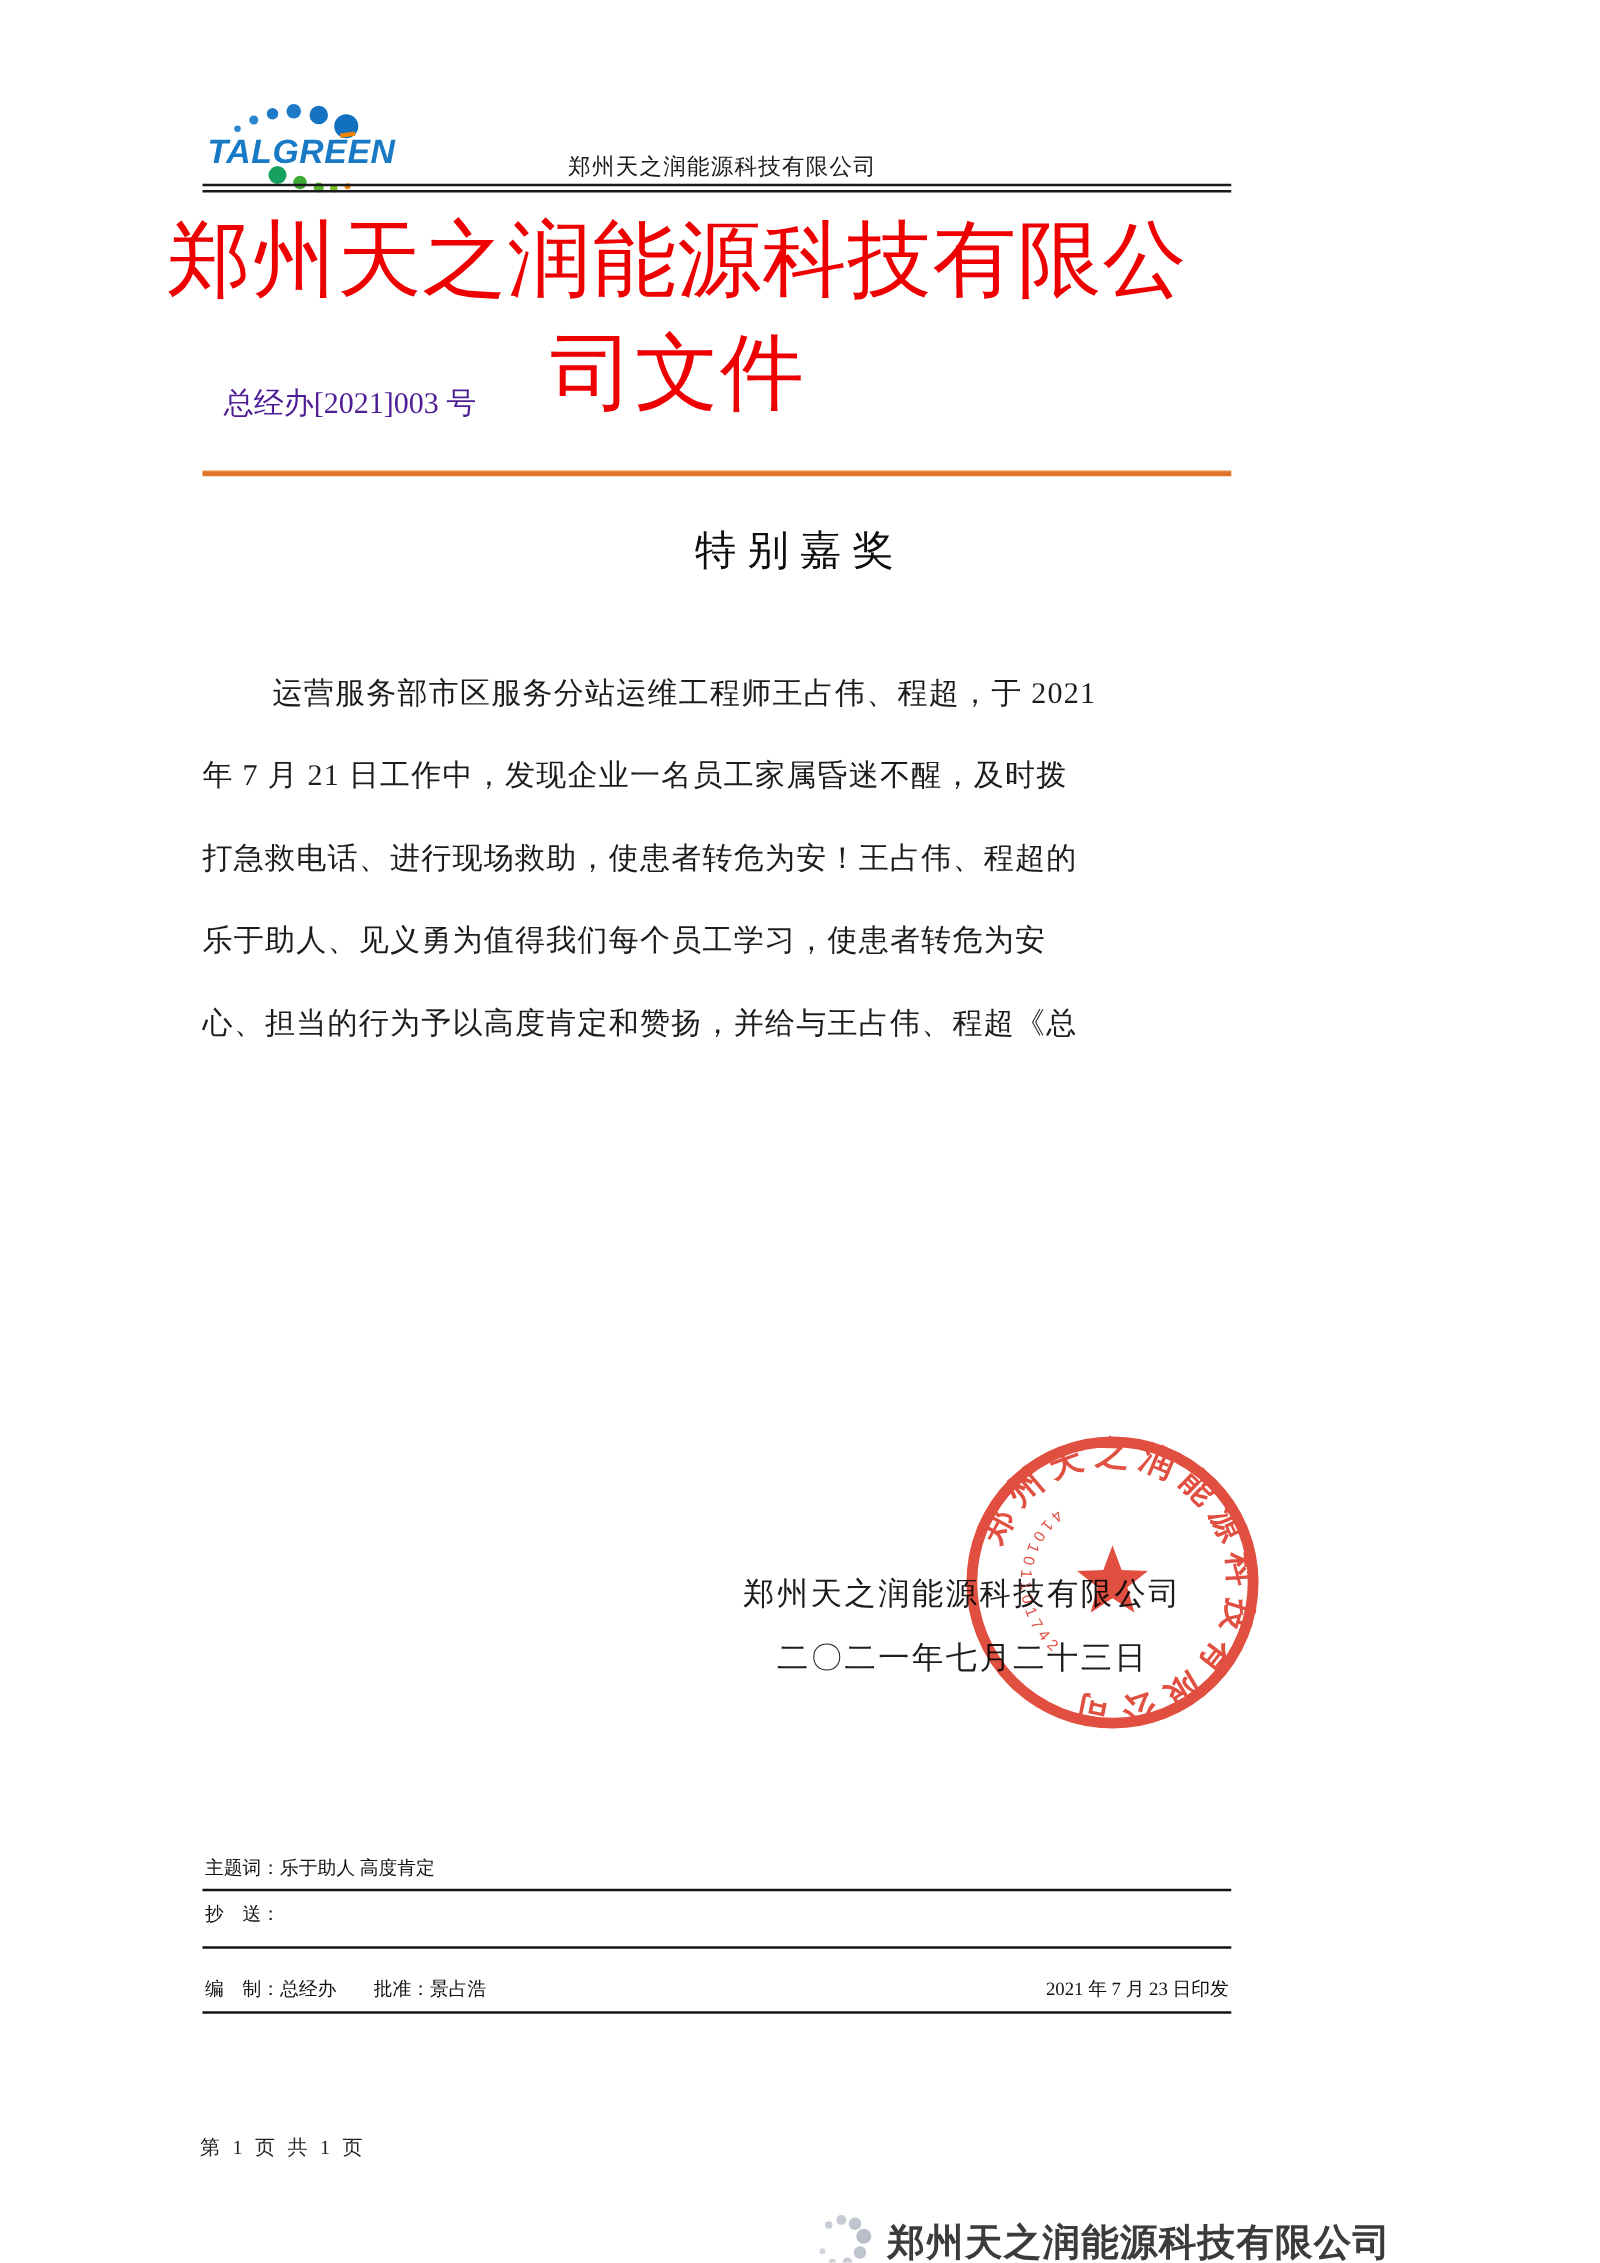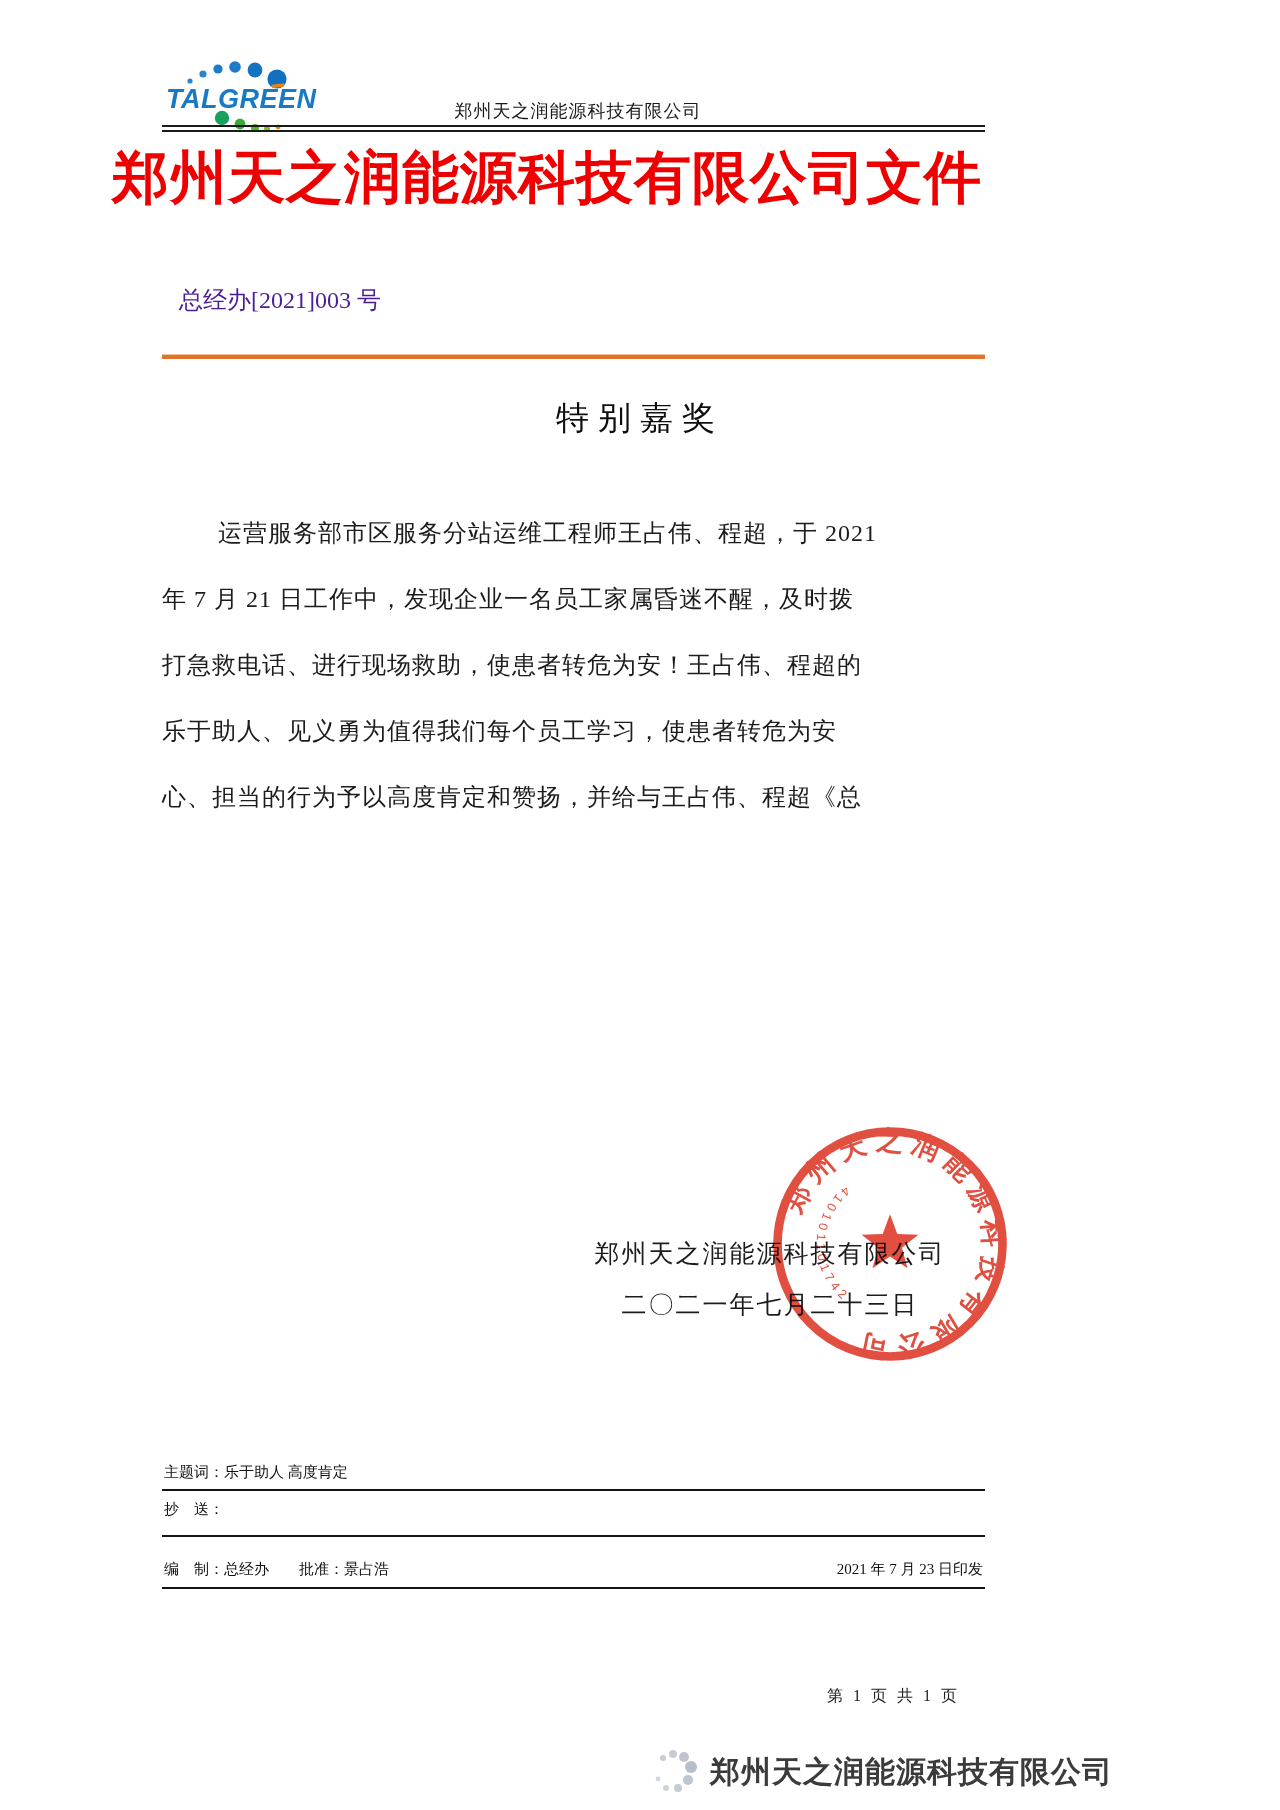--- a/index.html
+++ b/index.html
@@ -1,29 +1,29 @@
 <!DOCTYPE html>
 <html><head>
 <meta charset="utf-8">
 <style>
   * { margin:0; padding:0; box-sizing:border-box; }
   html,body { background:#ffffff; }
   body { width:1280px; height:1810px; position:relative; overflow:hidden;
          font-family:"Liberation Serif","DejaVu Serif",serif; color:#111; }
-  .page { position:absolute; inset:0; background:#fff; }
+  .page { position:absolute; inset:0; background:#fff;margin-top:22px; }
 
   
   .logo { position:absolute; left:160px; top:44px; width:170px; height:100px; }
   .letterhead { position:absolute; left:178px; top:99px; width:800px;
                 text-align:center; font-size:18px; color:#1a1a1a; letter-spacing:1px; }
   .double-rule { position:absolute; left:162px; top:125px; width:823px; height:7px;
                  border-top:2px solid #1a1a1a; border-bottom:2px solid #1a1a1a; }
 
-  .doc-title { position:absolute; left:102px; top:140px; width:880px; text-align:right;
-               font-size:57px; font-weight:700; color:#ee0000; letter-spacing:1px;
+  .doc-title { position:absolute; left:102px; top:140px; width:880px; text-align:center;
+               font-size:67px; font-weight:400; color:#ee0000; letter-spacing:1px;
                font-family:"Liberation Serif","DejaVu Serif",serif; }
   .doc-number { position:absolute; left:179px; top:284px; width:800px; text-align:left;
                 font-size:24px; color:#4c1d95; }
   .orange-rule { position:absolute; left:162px; top:355px; width:823px; height:4px;
                  background:#e0742b; box-shadow:0 -1px 0 #f3c49a; }
 
   
   .subject-title { position:absolute; left:240px; top:396px; width:800px; text-align:center;
                    font-size:33px; letter-spacing:9px; color:#0d0d0d; font-weight:500; }
   .body-text { position:absolute; left:162px; top:500px; width:800px;
@@ -41,21 +41,21 @@
           opacity:.88; mix-blend-mode:multiply; pointer-events:none; }
 
   
   .footer-table { position:absolute; left:162px; top:1458px; width:823px;
                   font-size:15px; color:#101010; }
   .ft-row { border-bottom:2px solid #141414; padding:5px 2px 7px 2px; white-space:nowrap; }
   .ft-row.row2 { padding-top:9px; padding-bottom:16px; }
   .ft-row.row3 { display:flex; justify-content:space-between; padding-top:23px; padding-bottom:8px; }
   .ft-gap { display:inline-block; width:30px; }
 
-  .page-number { position:absolute; left:160px; top:1686px; width:800px; text-align:right;
+  .page-number { position:absolute; left:160px; top:1686px; width:800px; text-align:left;
                  font-size:16px; letter-spacing:3px; color:#222; }
 
   
   .watermark { position:absolute; left:648px; top:1746px; display:flex; align-items:center; gap:10px; }
   .watermark-text { font-family:"Liberation Sans","DejaVu Sans",sans-serif; font-weight:700;
                     font-size:30px; color:#3b3b3b; letter-spacing:1px; white-space:nowrap; }
 </style>
 </head>
 <body>
 

